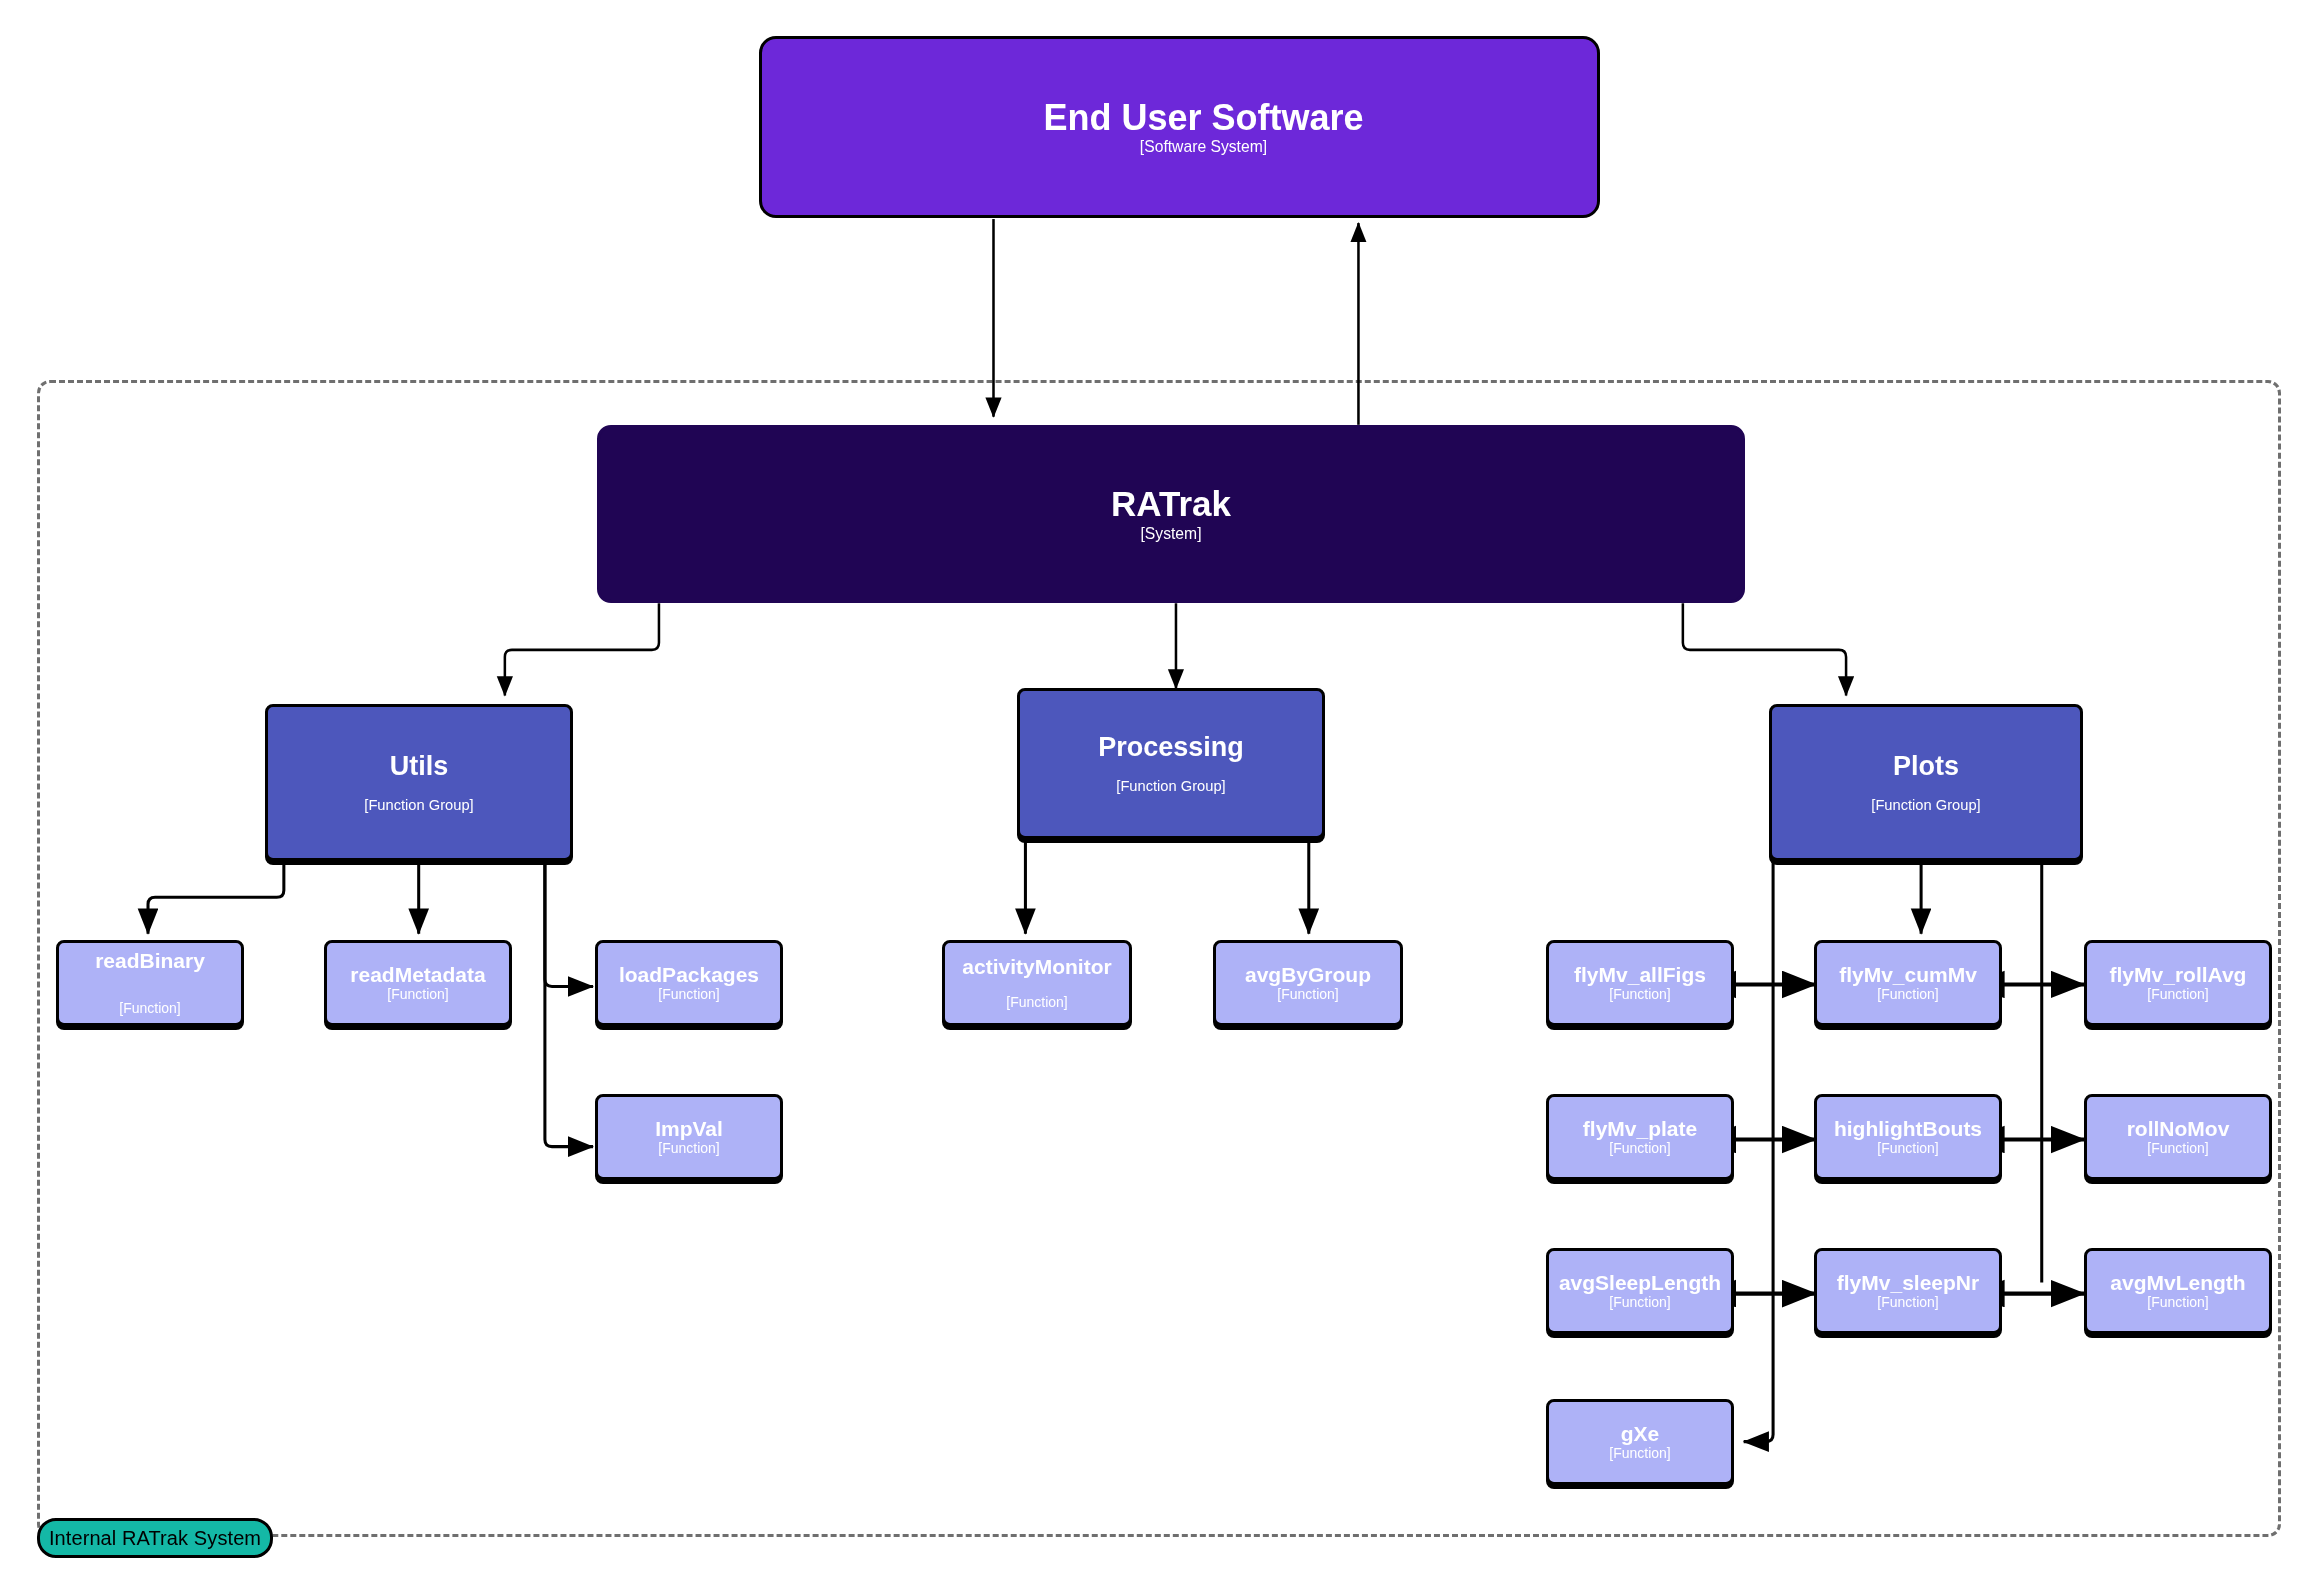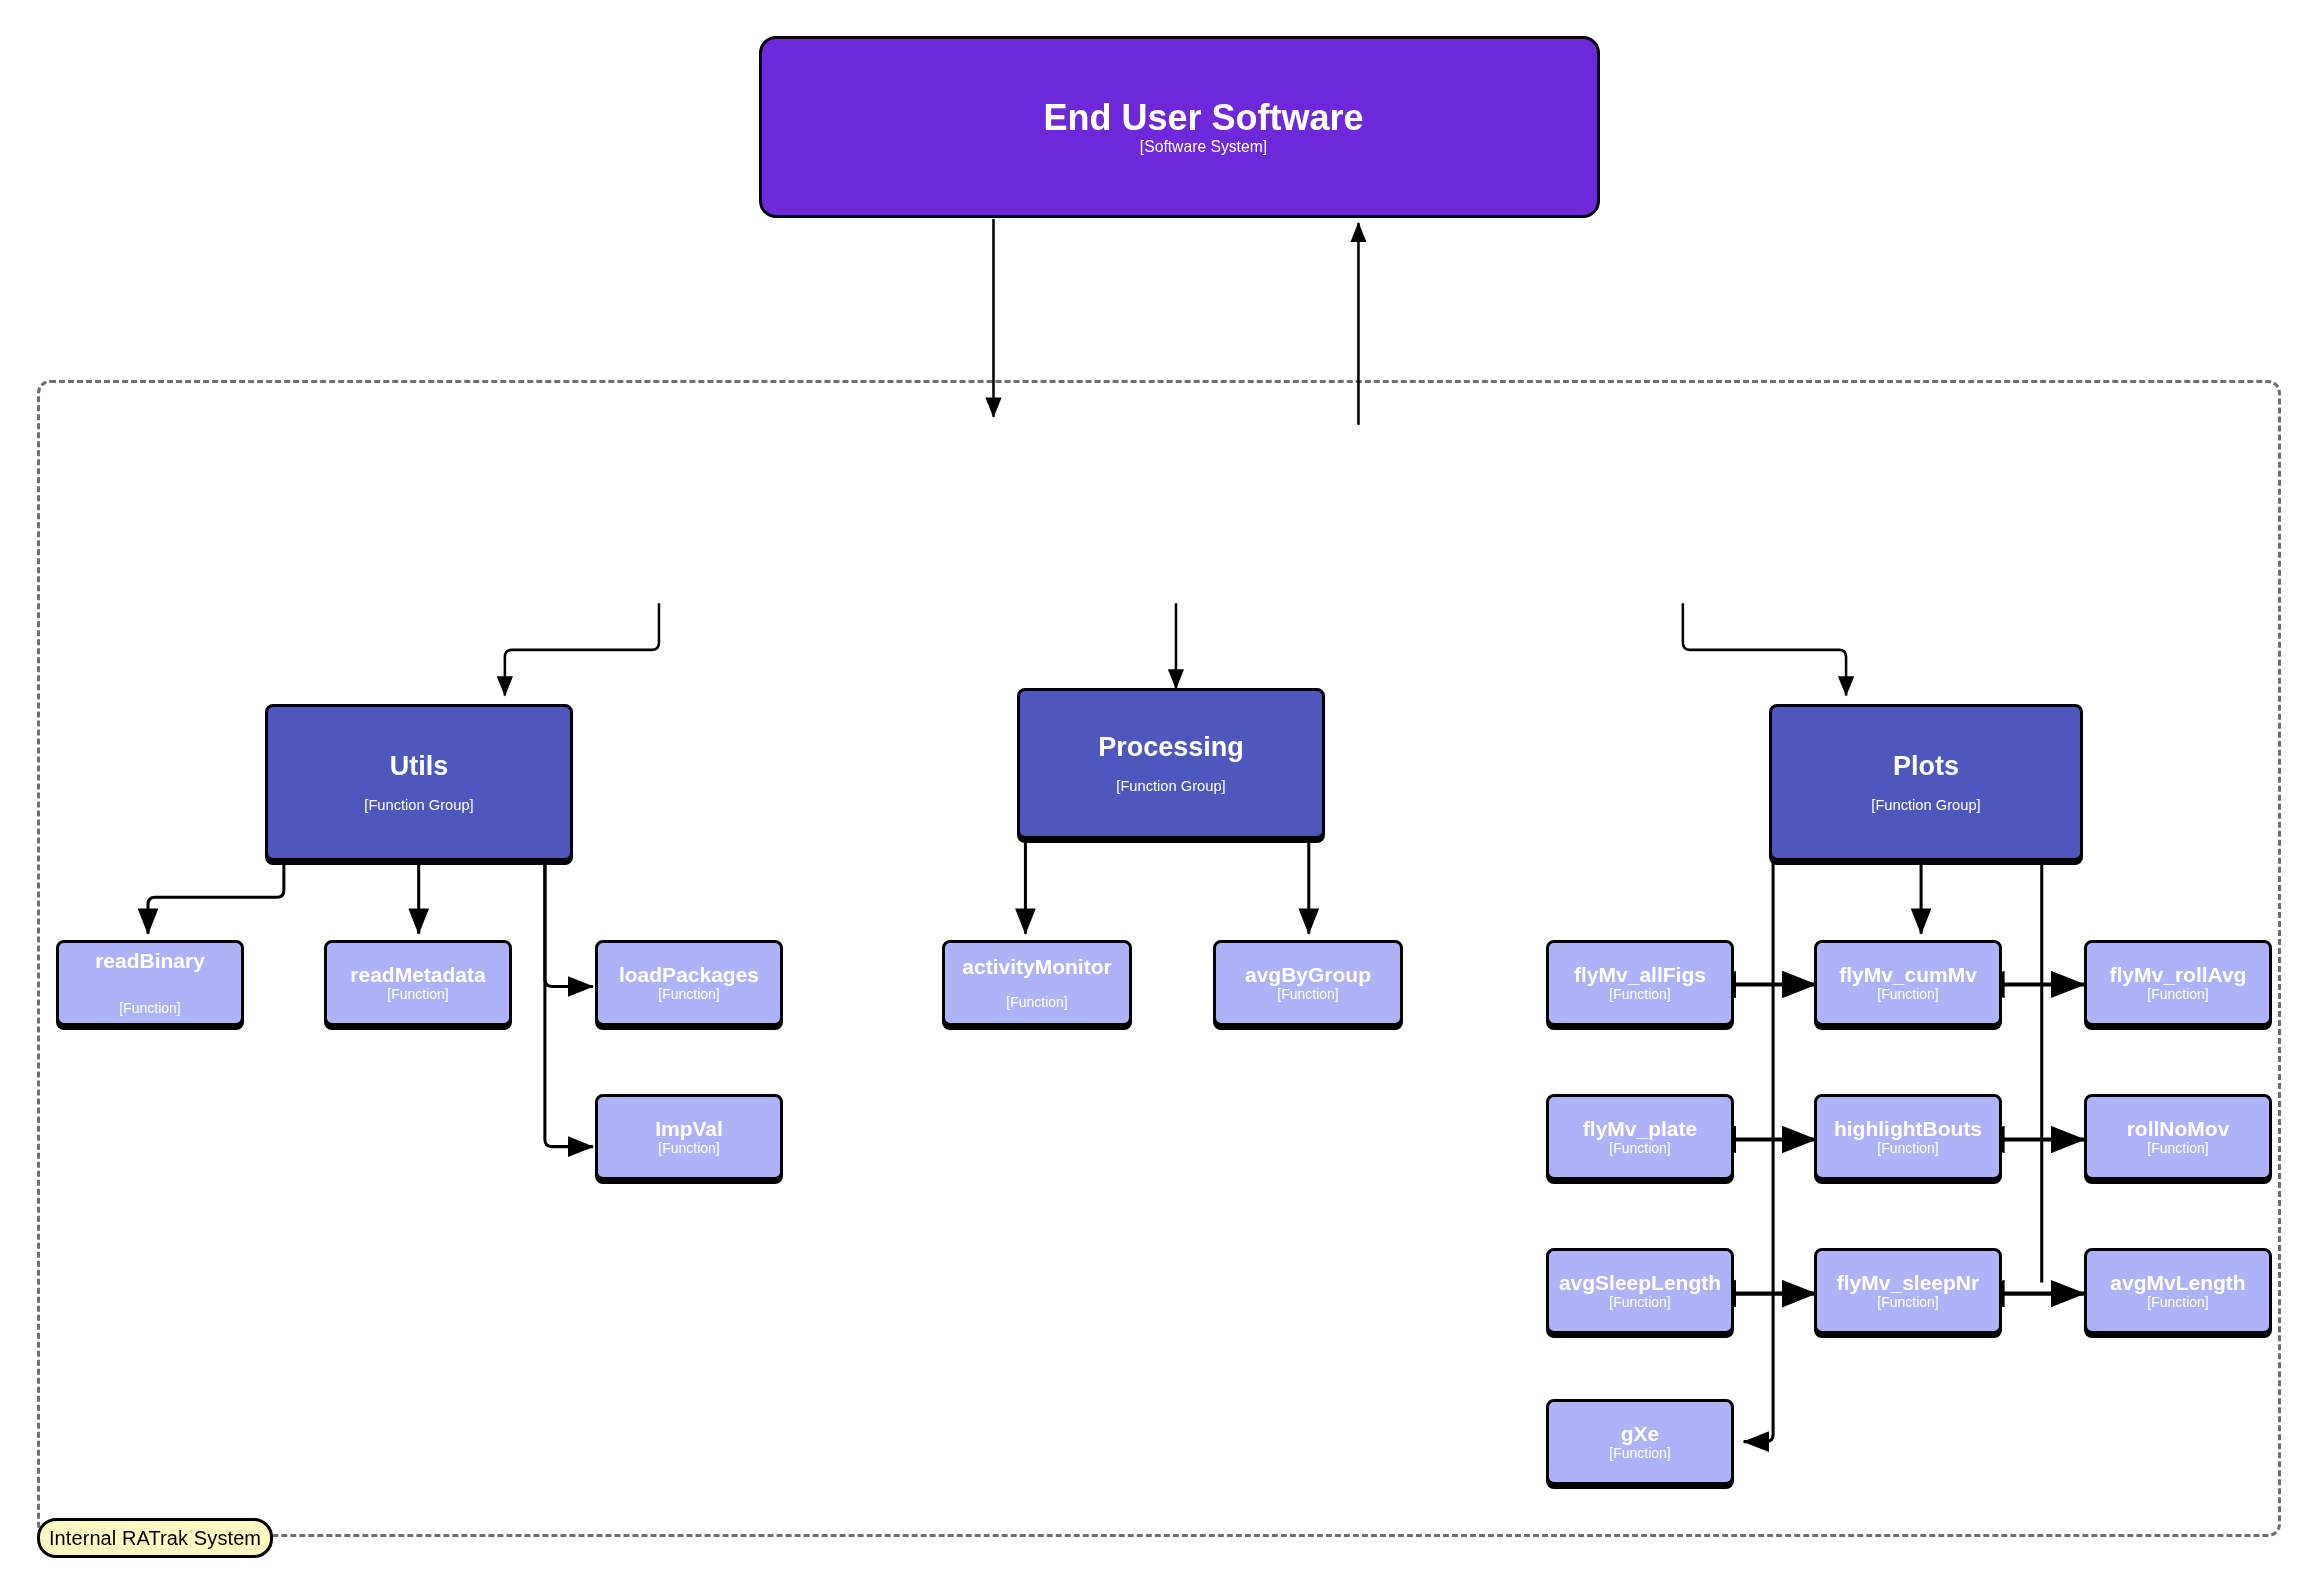--- a/index.html
+++ b/index.html
@@ -11,21 +11,21 @@
     position:absolute;
     border:3px dashed #6f6f6f;
     border-radius:13px;
     box-sizing:border-box;
     background:transparent;
   }
   .boundary-label{
     position:absolute;
     border:3px solid #000000;
     border-radius:19px;
-    background:#fef9c3;
+    background:#14b8a6;
     box-sizing:border-box;
     display:flex;align-items:center;justify-content:center;
     font-size:20px;color:#000000;letter-spacing:0.1px;
     padding:0 13px;
     white-space:nowrap;
   }
 
   
   .node{
     position:absolute;
@@ -141,20 +141,24 @@
       <path d="M3420,2552 L3582,2552" stroke-width="8" marker-start="url(#ahb)" marker-end="url(#ahs)"></path>
       <path d="M3950,2552 L4112,2552" stroke-width="8" marker-start="url(#ahb)" marker-end="url(#ahs)"></path>
     </g>
   </svg>
 
   <div class="node system" style="left:759px;top:36px;width:841px;height:182px;">
     <span class="t1">End User Software</span>
     <span class="t2">[Software System]</span>
   </div>
 
+  <div class="node ratrak" style="left:597px;top:425px;width:1148px;height:178px;">
+    <span class="t1">RATrak</span>
+    <span class="t2">[System]</span>
+  </div>
 
   <div class="node group" style="left:265px;top:704px;width:308px;height:157px;">
     <span class="t1">Utils</span>
     <span class="t2">[Function Group]</span>
   </div>
 
   <div class="node group" style="left:1017px;top:688px;width:308px;height:151px;">
     <span class="t1">Processing</span>
     <span class="t2">[Function Group]</span>
   </div>

